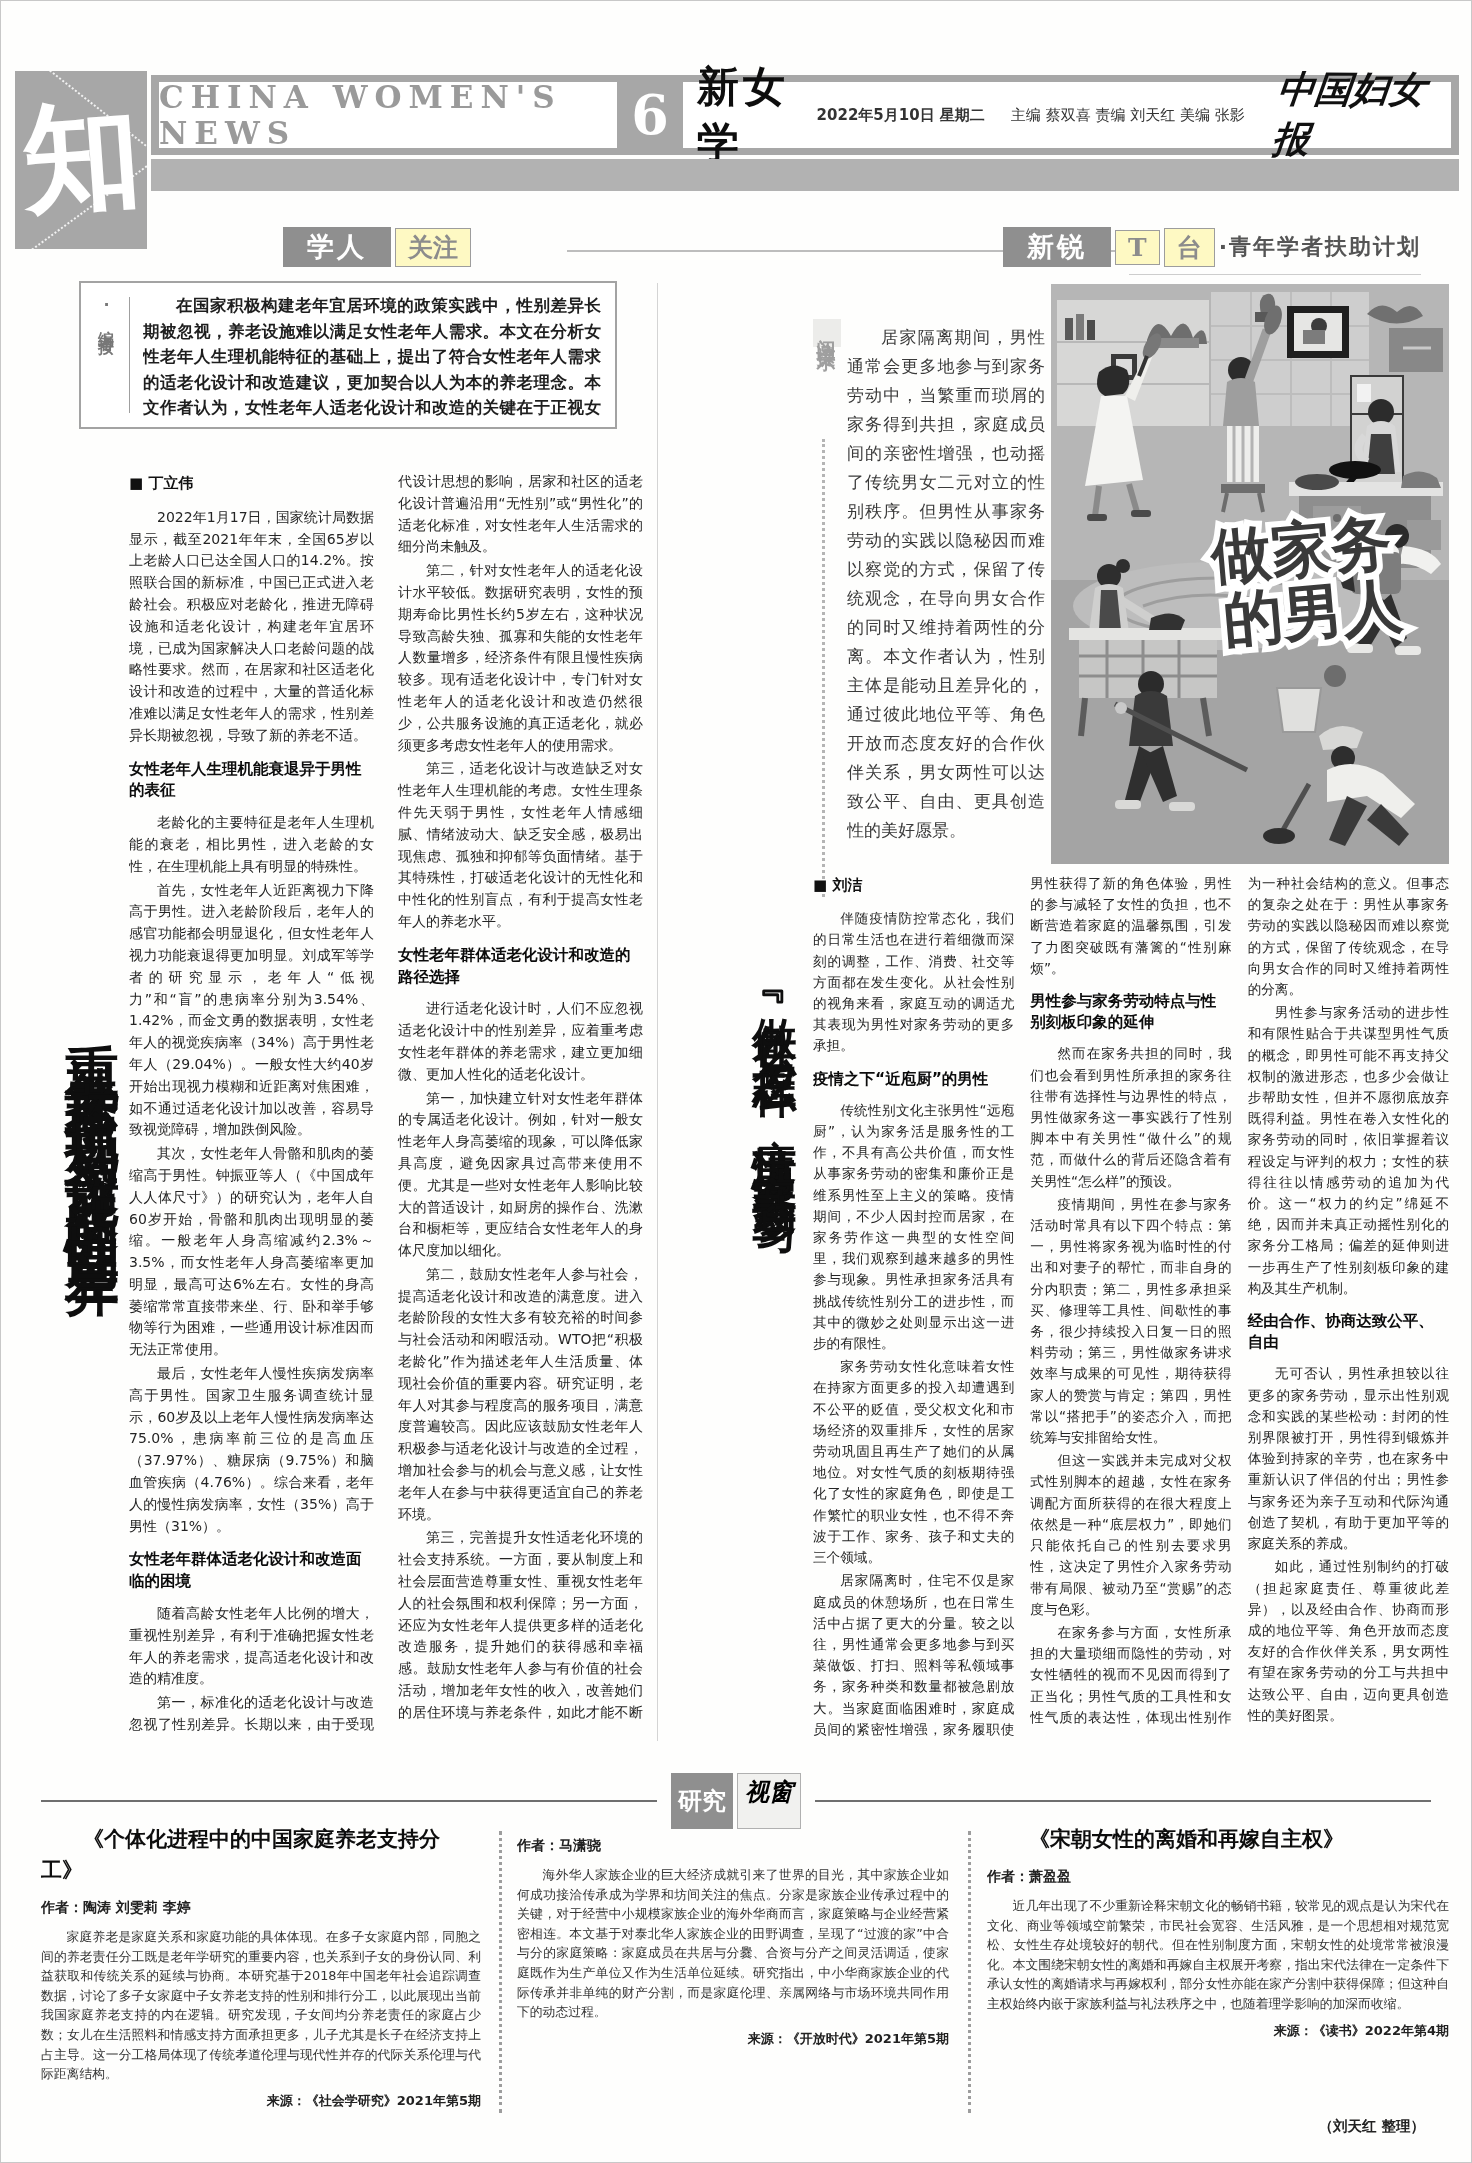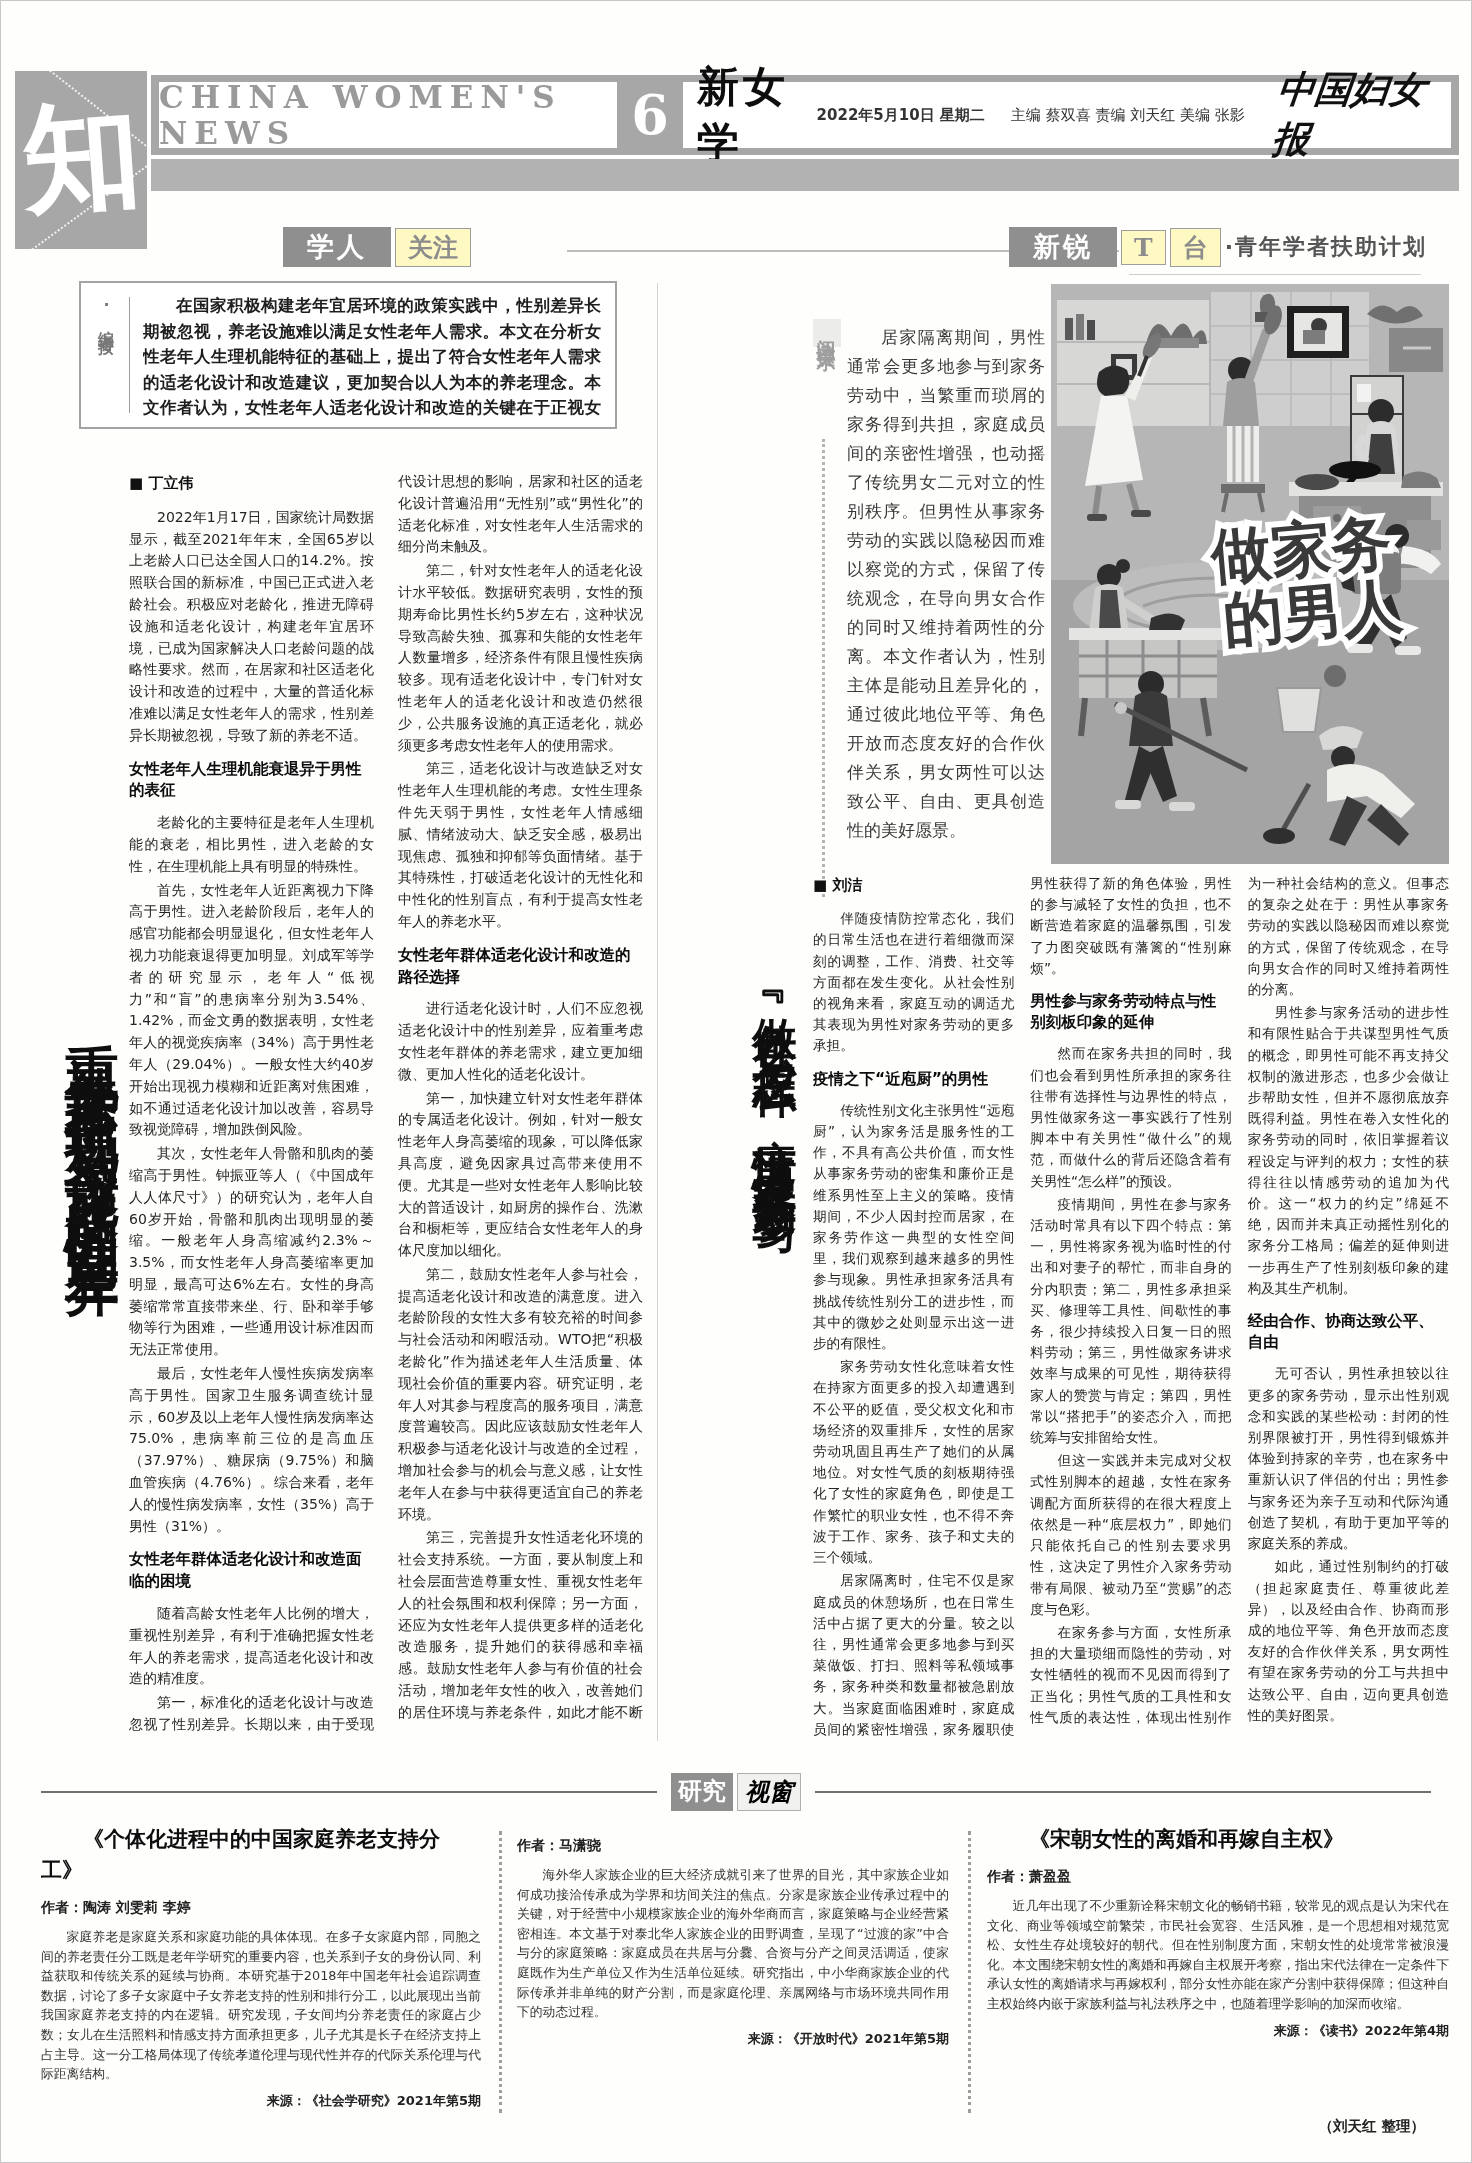--- a/index.html
+++ b/index.html
@@ -36,21 +36,21 @@
   .mast-sub { position:absolute; left:150px; top:158px; width:1308px; height:32px; background:#b2b2b2; }
 
   
   .badge { position:absolute; display:flex; align-items:center; gap:4px; }
   .badge .solid { background:#8f8f8f; color:#fff; font-weight:bold; font-size:27px;
                   padding:2px 24px; font-family:"DejaVu Serif", serif; letter-spacing:3px; }
   .badge .boxed { border:1px solid #9d9d9d; color:#8c8c8c; font-weight:bold; font-size:25px;
                   padding:2px 12px; background:#fef9c3; font-family:"DejaVu Serif", serif; }
   .badge .rest { font-size:22px; color:#555; font-weight:bold; letter-spacing:2px; }
   .bar-left  { left:282px; top:226px; }
-  .bar-right { right:44px; top:226px; }
+  .bar-right { right:50px; top:226px; }
   .bar-line  { position:absolute; left:566px; right:352px; top:249px; border-top:2px solid #bdbdbd; }
   .bar-underline { position:absolute; right:50px; width:292px; top:273px; border-top:1px solid #cdcdcd; }
 
   
   .ed-note { position:absolute; left:78px; top:280px; width:538px; height:148px;
              border:2px solid #a3a3a3; background:#fff; }
   .ed-label { position:absolute; left:14px; top:12px; writing-mode:vertical-rl;
               text-orientation:upright; font-size:16px; font-weight:bold; color:#777;
               letter-spacing:4px; }
   .ed-rule { position:absolute; left:48px; top:14px; bottom:14px; border-left:1px solid #9f9f9f; }
@@ -91,21 +91,21 @@
 
   
   .illo { position:absolute; left:1050px; top:283px; width:398px; height:580px; background:#b5b5b5; }
   .illo svg { display:block; }
 
   
   .bottom-sep { position:absolute; left:40px; right:40px; top:1772px; display:flex; align-items:center; }
   .bottom-sep .line { flex:1; border-top:2px solid #6f6f6f; }
   .bottom-sep .badge-mid { display:flex; gap:4px; margin:0 14px; }
   .bottom-sep .solid { background:#8f8f8f; color:#fff; font-weight:bold; font-size:24px;
-                       padding:2px 7px; font-family:"DejaVu Serif", serif; }
+                       padding:12px 7px; font-family:"DejaVu Serif", serif; }
   .bottom-sep .boxed { border:1px solid #b0b0b0; color:#000000; background:#f1f1ef;
                        font-weight:bold; font-size:24px; padding:2px 7px;
                        font-family:"DejaVu Serif", serif; font-style:italic; }
   .b-col { position:absolute; top:1822px; height:300px; overflow:hidden; }
   .b-col-1 { left:40px;  width:440px; }
   .b-col-2 { left:516px; width:432px; }
   .b-col-3 { left:986px; width:462px; }
   .b-title { font-family:"DejaVu Serif", serif; font-weight:bold; font-size:21px;
              line-height:31px; color:#0d0d0d; text-indent:2em; }
   .b-author { font-size:14px; font-weight:bold; color:#222; margin:14px 0 10px 0; }

